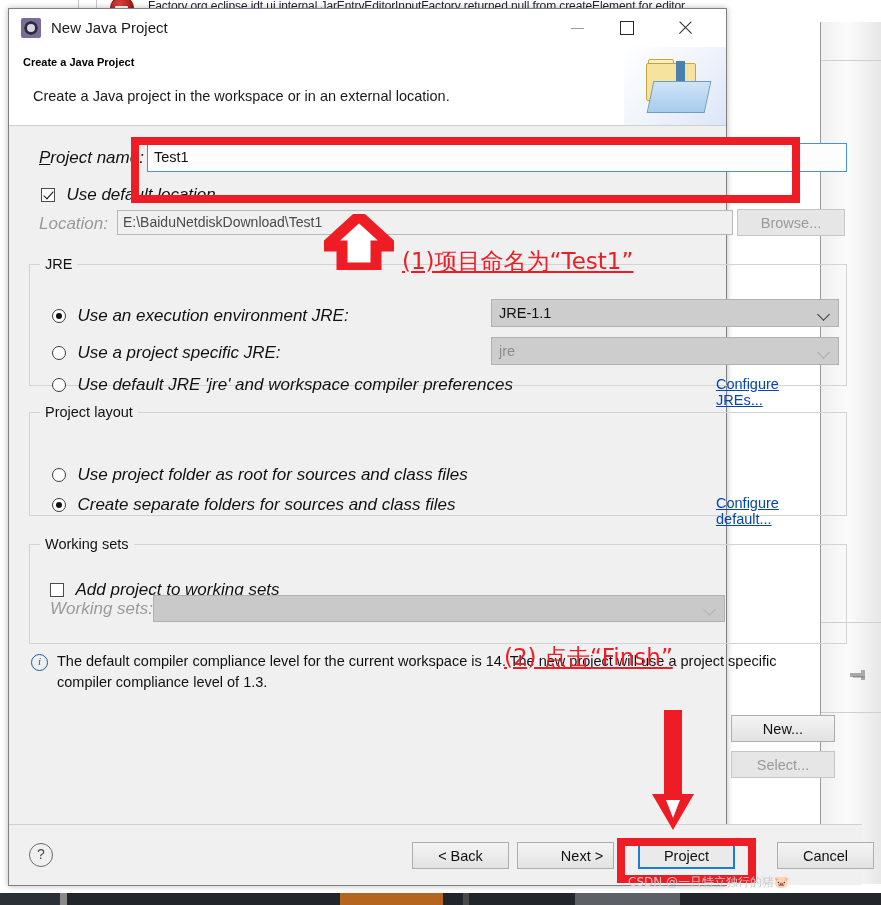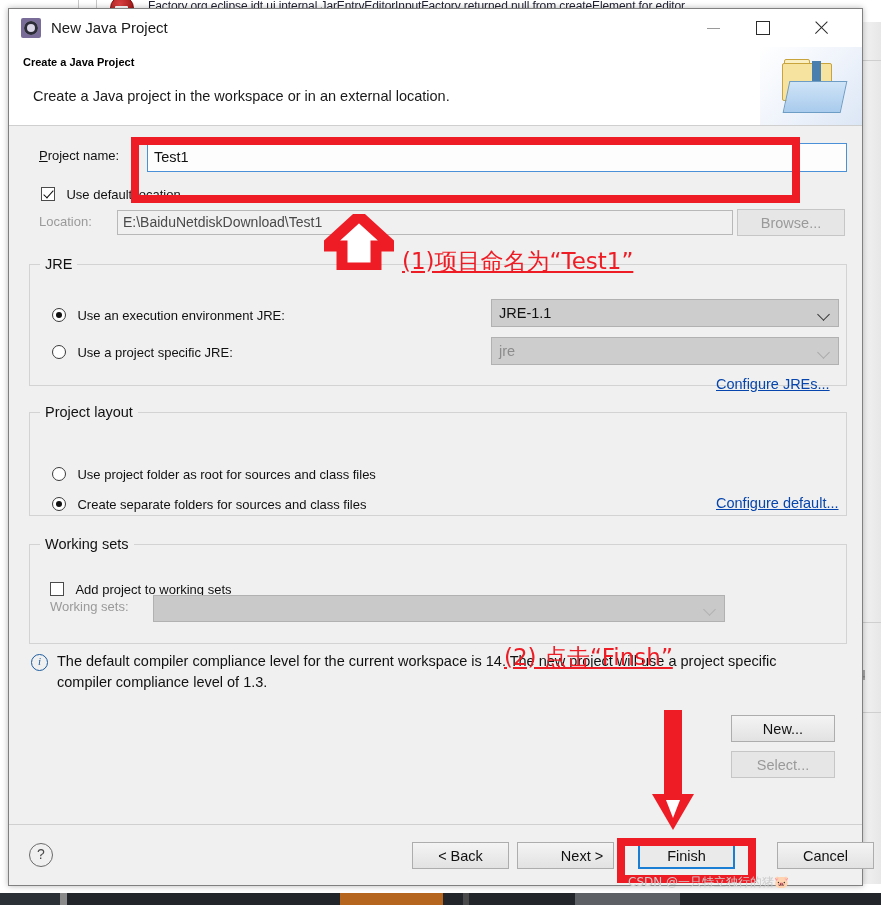--- a/index.html
+++ b/index.html
@@ -51,21 +51,21 @@
 
   .taskbar {
     position: absolute; left: 0; bottom: 0; width: 881px; height: 12px;
     background: #22262b;
   }
   .taskbar .seg { position: absolute; top: 0; height: 12px; }
 
   
   .dialog {
     position: absolute; left: 8px; top: 8px;
-    width: 855px; height: 878px;
+    width: 719px; height: 878px;
     background: #f0f0f0;
     border: 1px solid #808080;
     box-shadow: 0 0 6px rgba(0,0,0,0.28);
     box-sizing: border-box;
   }
 
   .titlebar {
     position: relative; height: 38px; background: #ffffff;
   }
   .title-icon {
@@ -141,21 +141,21 @@
   .folder .front {
     position: absolute; left: 6px; top: 22px; width: 56px; height: 30px;
     background: linear-gradient(to bottom,#cfe4f7,#a9cbed);
     border: 1px solid #6d9cc4;
     transform: skewX(-12deg);
   }
 
   
   .body { position: relative; height: 700px; background: #f0f0f0; }
 
-  .lbl { font-size: 13px; color: #111; }
+  .lbl { font-size: 17px; color: #111; font-style: italic; }
   .lbl u { text-decoration: underline; }
   .dim { color: #9a9a9a; }
 
   .row-projname {
     position: absolute; left: 30px; top: 22px; display: flex; align-items: center;
   }
   .pname-input {
     position: absolute; left: 138px; top: 17px;
     width: 700px; height: 29px;
     background: #fdfdfd; border: 1px solid #4a90d9;
@@ -386,20 +386,24 @@
 
       <div class="opt" style="left:43px; top:217px;">
         <span class="radio"></span>
         <span class="lbl">Use a project specific JRE:</span>
       </div>
       <div class="combo dis" style="left:482px; top:211px; width:348px;">
         <span>jre</span>
         <span class="chev"></span>
       </div>
 
+      <div class="opt" style="left:43px; top:249px;">
+        <span class="radio"></span>
+        <span class="lbl">Use default JRE 'jre' and workspace compiler preferences</span>
+      </div>
       <a class="link" style="left:707px; top:250px;">Configure JREs...</a>
 
       <div class="group grp-layout">
         <span class="glabel">Project layout</span>
       </div>
       <div class="opt" style="left:43px; top:369px;">
         <span class="radio sel"></span>
         <span class="lbl">Create separate folders for sources and class files</span>
       </div>
       <div class="opt" style="left:43px; top:339px;">
@@ -425,21 +429,21 @@
       <div class="infobar">
         <div class="info-icon">i</div>
         <div class="info-text">The default compiler compliance level for the current workspace is 14. The new project will use a project specific compiler compliance level of 1.3.</div>
       </div>
     </div>
 
     <div class="footer">
       <div class="help-icon">?</div>
       <div class="btn fbtn back">&lt; Back</div>
       <div class="btn fbtn next">Next &gt;</div>
-      <div class="btn fbtn finish">Finish</div>
+      <div class="btn fbtn finish">Project</div>
       <div class="btn fbtn cancel">Cancel</div>
     </div>
   </div>
 
   <div class="ann red-box box-pname"></div>
   <div class="ann red-box box-finish"></div>
 
   <div class="ann arrow-up">
     <svg width="70" height="56" viewBox="0 0 70 56">
       <polygon points="35,2 68,32 52,32 52,54 18,54 18,32 2,32" fill="#ffffff" stroke="#ee1c25" stroke-width="11" stroke-linejoin="miter"></polygon>

